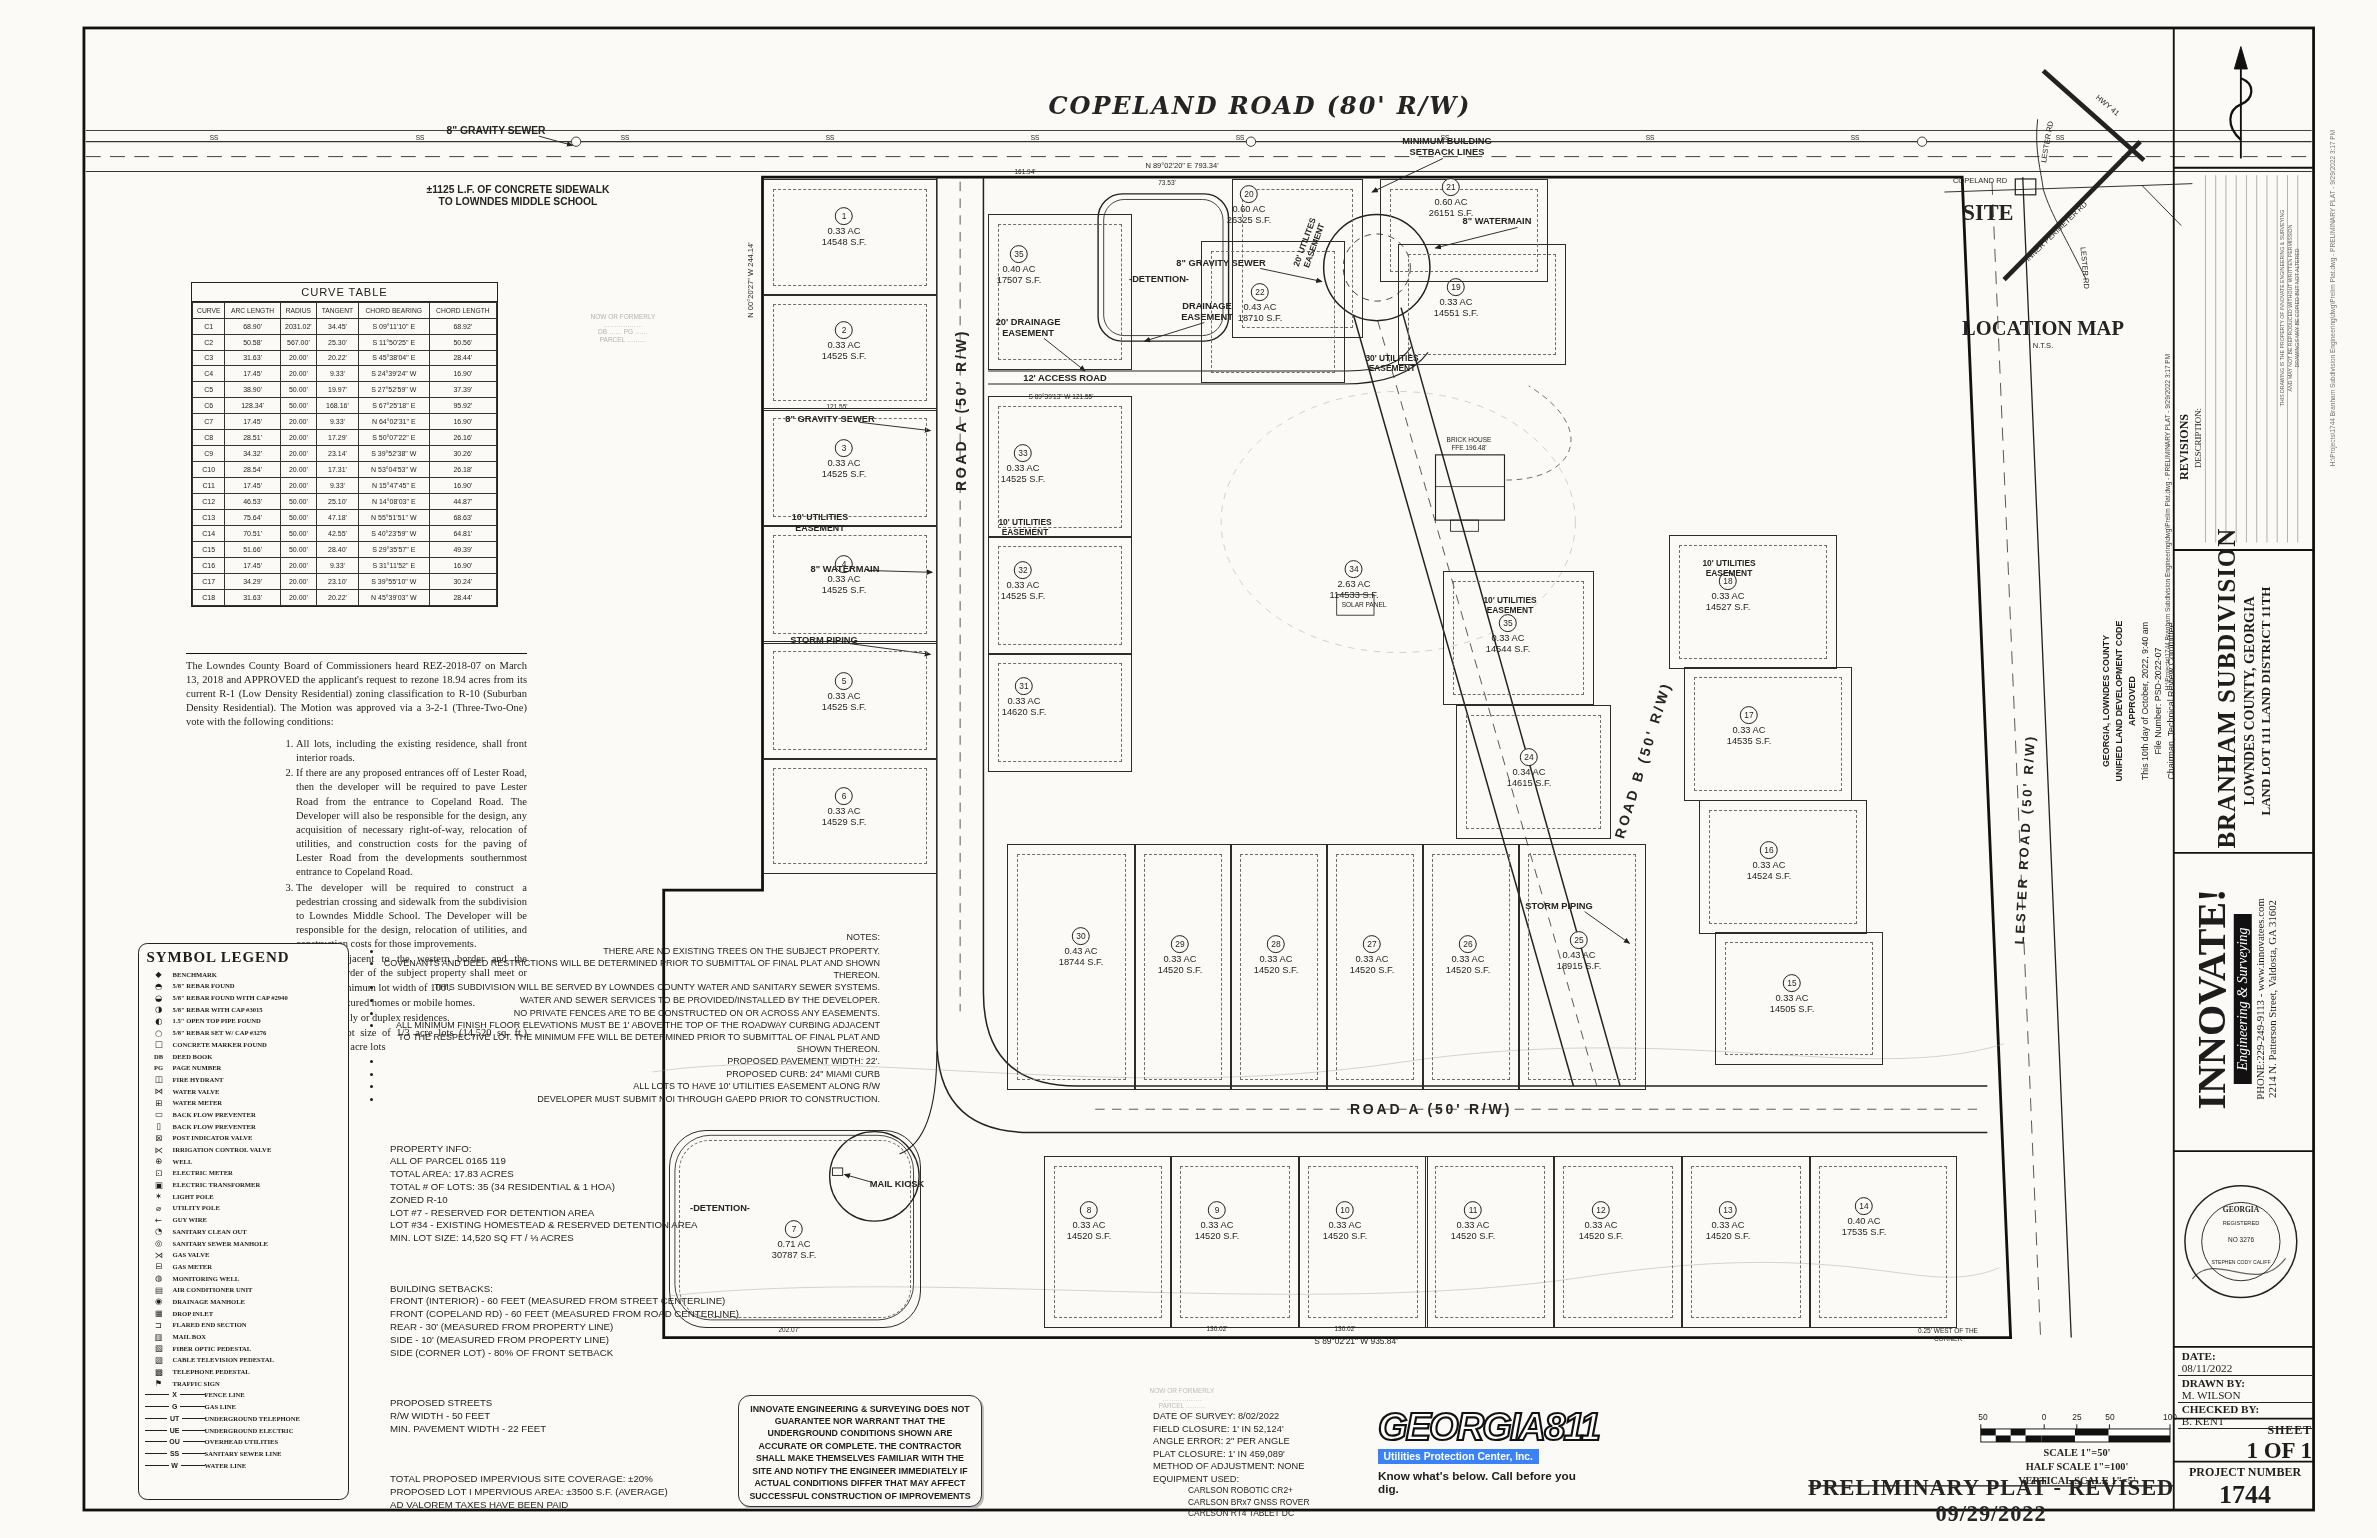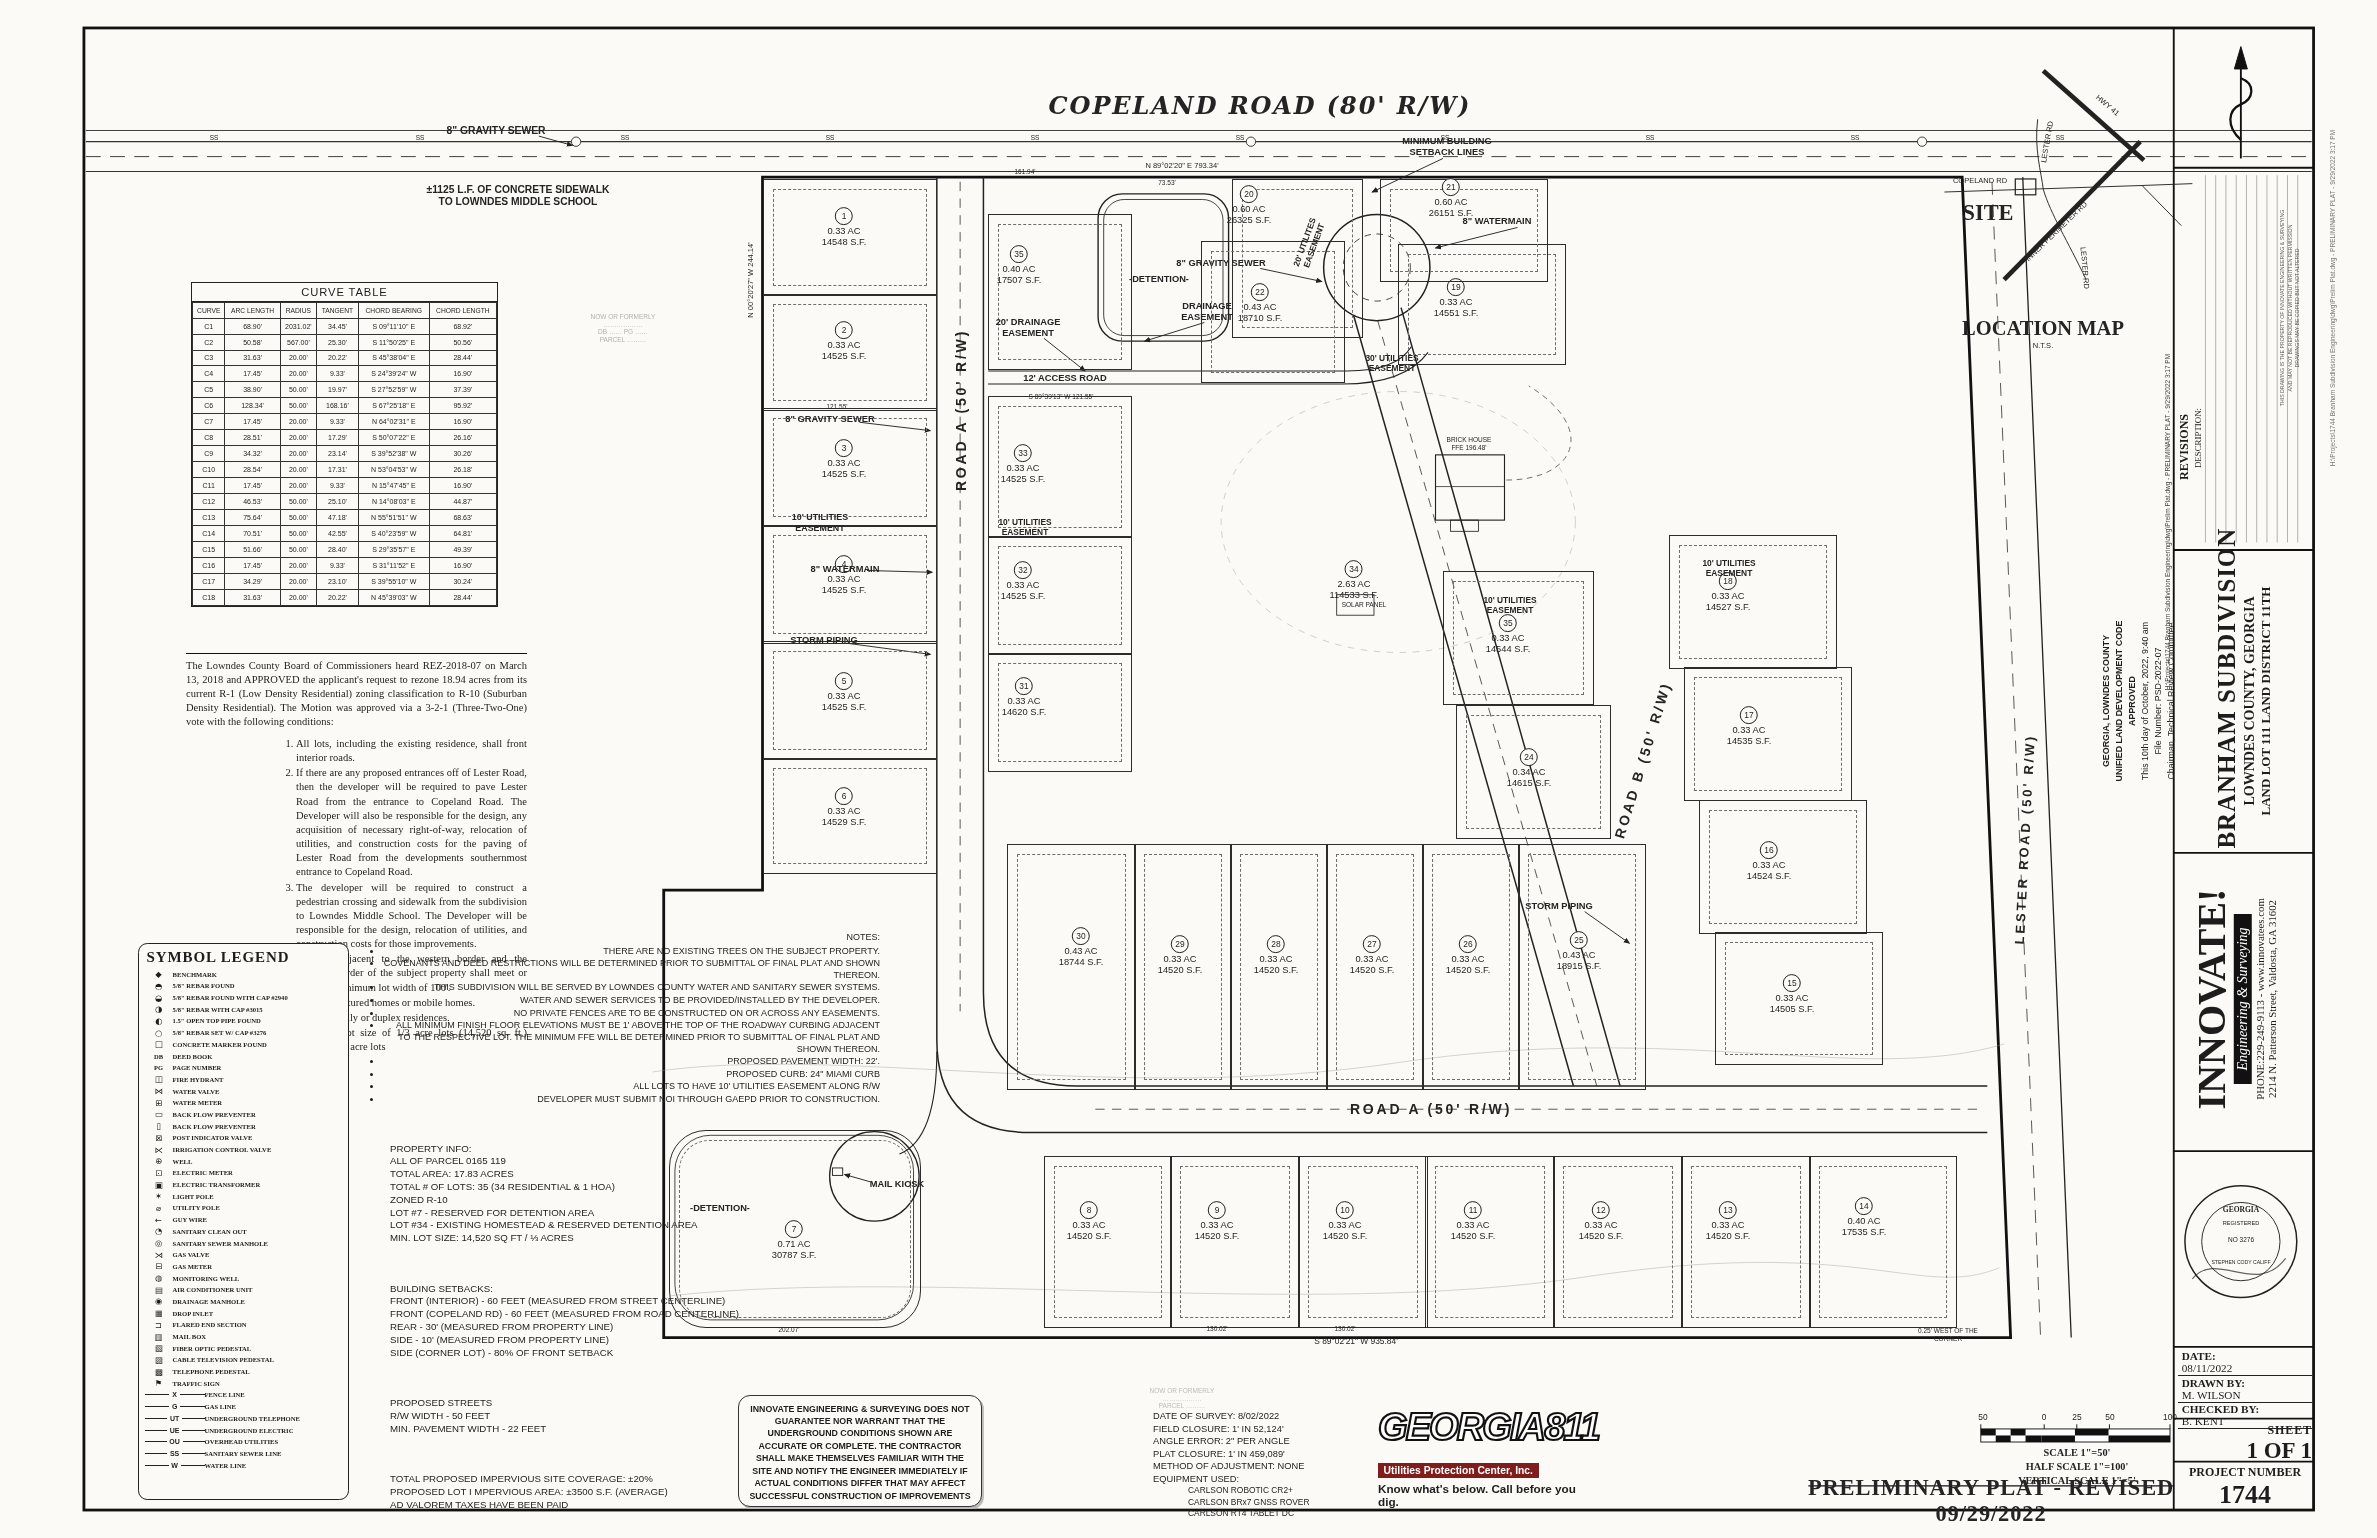--- a/index.html
+++ b/index.html
@@ -42,21 +42,21 @@
   .lg-line .dash{flex:1;border-top:1.1px solid #222;}
   
   #info{left:390px;top:1117px;width:373px;font-size:9.7px;line-height:1.32;white-space:pre;}
   #info .sec{margin-bottom:12px;}
   
   #disclaimer{left:738px;top:1395px;width:244px;height:112px;border:1.9px solid #333;border-radius:12px;padding:6.5px 8.4px;box-sizing:border-box;font-size:8.8px;font-weight:600;text-align:center;line-height:1.42;background:#fbfaf6;box-shadow:1.9px 1.9px 0 #bbb;}
   #survey{left:1153px;top:1410px;width:196px;font-size:9.3px;line-height:1.35;white-space:pre;}
   #survey .eq{padding-left:35px;font-size:8.4px;}
   #g811{left:1378px;top:1408px;width:216px;text-align:left;}
   #g811 .glogo{font-family:"Liberation Sans",sans-serif;font-weight:700;font-size:38px;font-style:italic;letter-spacing:-1.9px;color:#fff;-webkit-text-stroke:2.2px #111;line-height:1;}
-  #g811 .gbar{display:inline-block;background:#7f1d1d;color:#fff;font-weight:700;font-size:10.3px;padding:1.9px 5.6px;margin-top:17px;text-align:right;}
+  #g811 .gbar{display:inline-block;background:#3b82f6;color:#fff;font-weight:700;font-size:10.3px;padding:1.9px 5.6px;margin-top:3px;text-align:right;}
   #g811 .gslogan{font-weight:700;font-size:11.7px;margin-top:4.7px;}
   
   .vrot{position:absolute;transform:translate(-50%,-50%) rotate(-90deg);white-space:nowrap;}
   #tb-title{width:295px;text-align:center;}
   #tb-title .l1{font-family:"Liberation Serif",serif;font-weight:700;font-size:25px;letter-spacing:0.9px;}
   #tb-title .l2{font-family:"Liberation Serif",serif;font-weight:700;font-size:14px;margin-top:0.9px;}
   #tb-title .l3{font-family:"Liberation Serif",serif;font-weight:700;font-size:13px;}
   #tb-stamp{width:308px;text-align:center;font-size:8.9px;line-height:1.45;}
   #tb-firm{width:282px;text-align:center;}
   #tb-firm .f1{font-family:"Liberation Serif",serif;font-weight:700;font-size:40px;line-height:1;}

